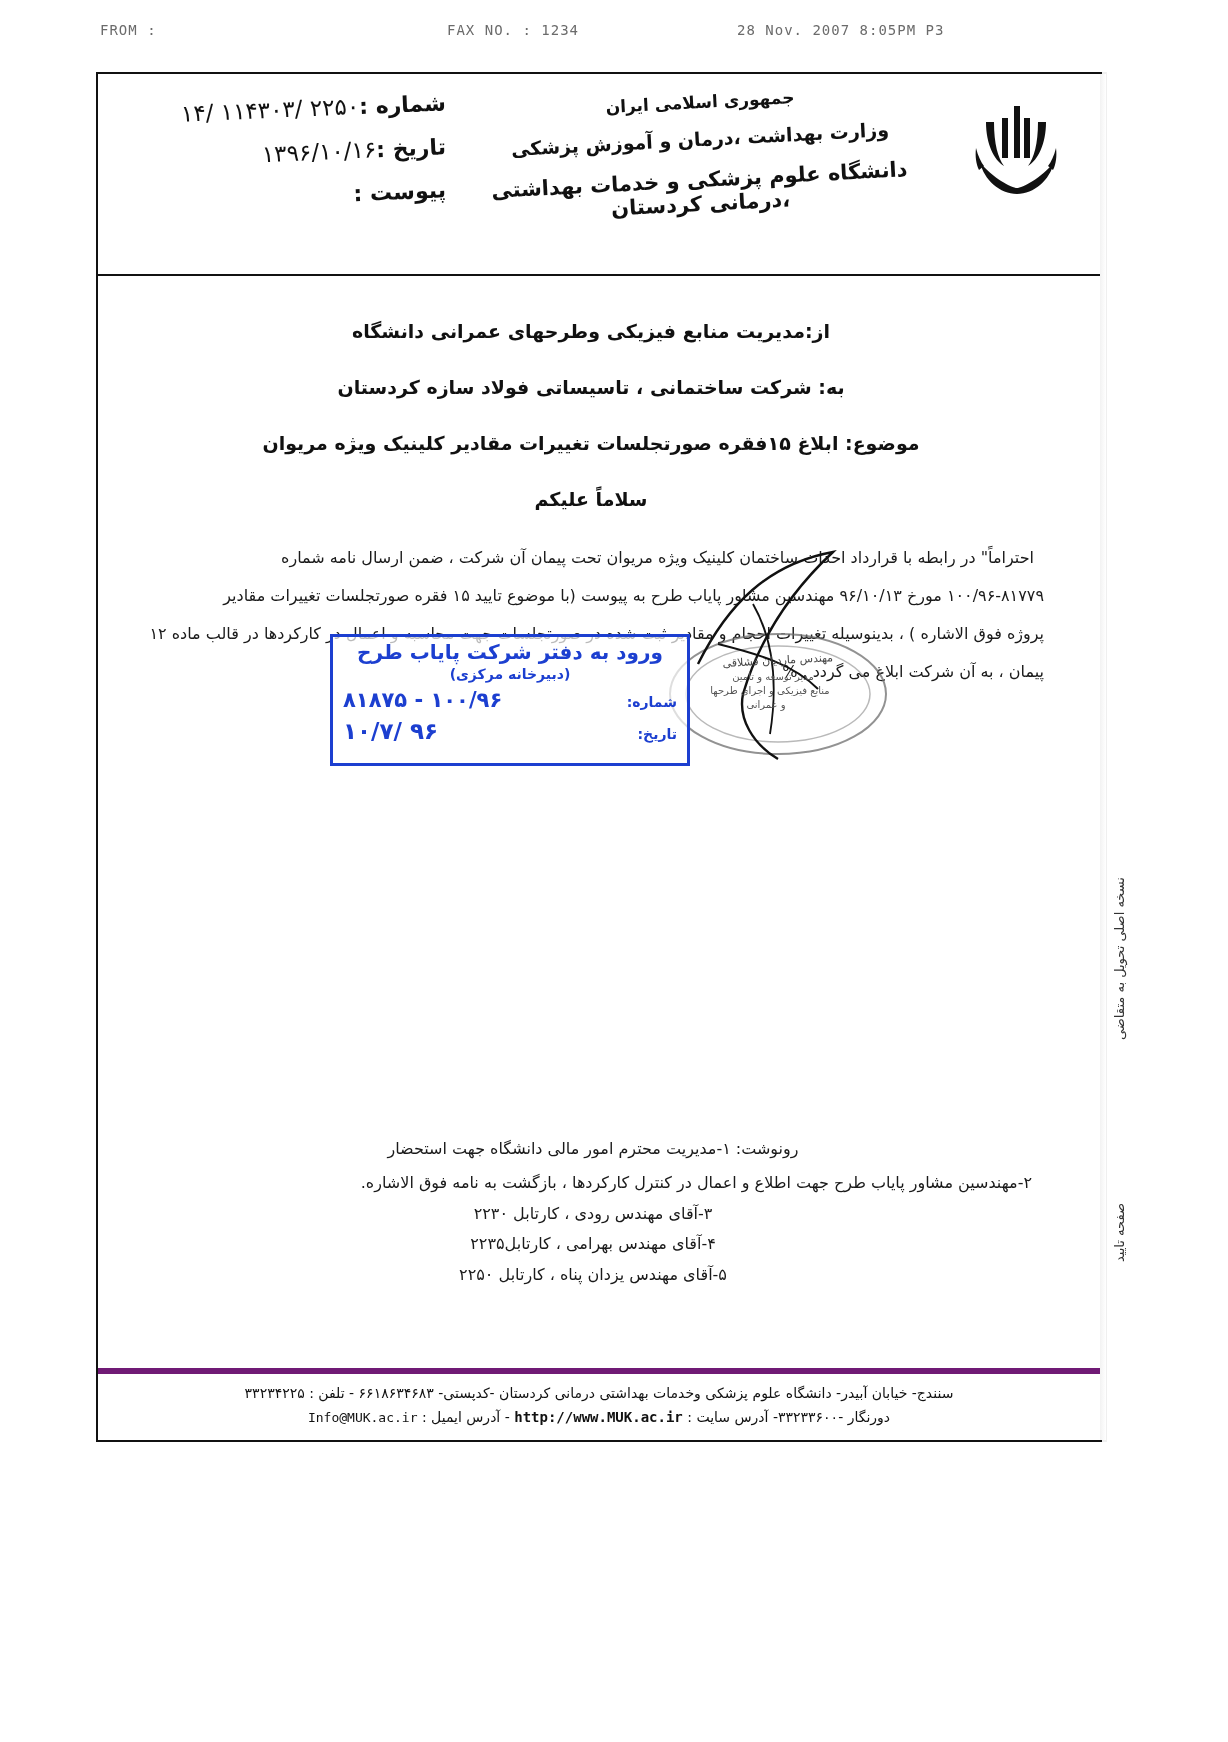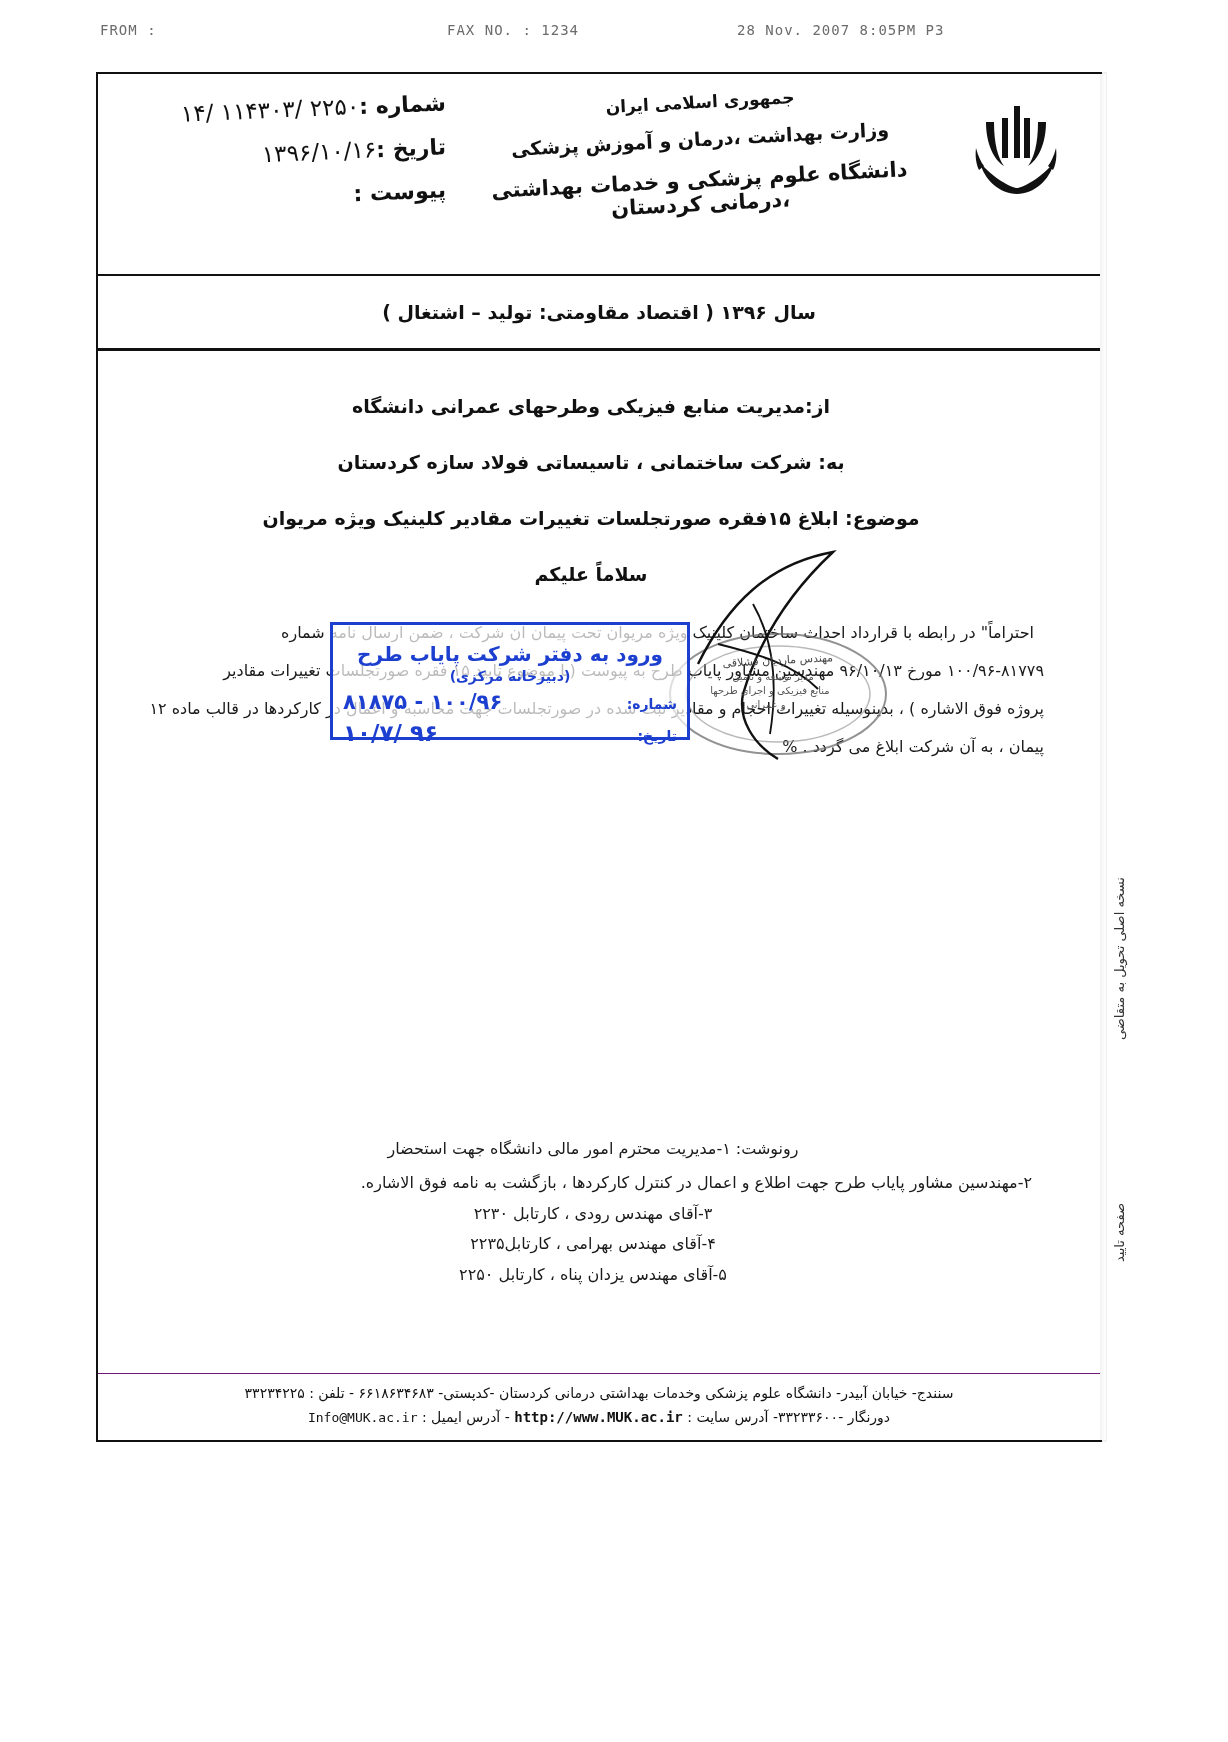--- a/index.html
+++ b/index.html
@@ -85,23 +85,23 @@
     font-size:19px;font-weight:bold;color:#111;margin-bottom:32px;
     text-align:center;
   }
   .para{
     font-size:16px;line-height:2.0;color:#1a1a1a;text-align:justify;
     margin:0 0 6px 0;
   }
   .para.p1{padding:0 10px;}
   
   .stamp{
-    position:absolute;left:232px;top:548px;width:360px;height:118px;
+    position:absolute;left:232px;top:560px;width:360px;height:132px;
     border:3px solid #1c3fd0;color:#1c3fd0;
-    font-weight:bold;direction:rtl;box-sizing:border-box;padding:17px 10px;
+    font-weight:bold;direction:rtl;box-sizing:border-box;padding:3px 10px;
     background:rgba(255,255,255,0.7);
   }
   .stamp-title{font-size:20px;text-align:center;}
   .stamp-sub{font-size:14px;text-align:center;margin-top:2px;}
   .stamp-row{display:flex;justify-content:space-between;align-items:baseline;margin-top:6px;}
   .stamp-key{font-size:14px;}
   .stamp-val{font-size:21px;letter-spacing:2px;}
   .stamp-row.second .stamp-val{font-size:23px;}
 
   
@@ -115,21 +115,21 @@
     position:absolute;right:68px;left:56px;top:1060px;
     font-size:16px;color:#1a1a1a;line-height:1.9;text-align:right;
   }
   .copies .c1{text-align:center;margin-bottom:4px;}
   .copies .c2{text-align:right;}
   .copies .c3,.copies .c4,.copies .c5,.copies .c6{text-align:center;}
 
   
   .footer{
     position:absolute;left:0;right:0;bottom:10px;
-    border-top:1px solid #701a75;padding-top:8px;
+    border-top:6px solid #701a75;padding-top:8px;
     text-align:center;font-size:14px;color:#111;line-height:1.7;
   }
   .footer .email{font-family:"DejaVu Sans Mono", monospace;font-size:13px;}
   .footer .url{font-family:"DejaVu Sans Mono", monospace;font-size:14px;font-weight:bold;}
 
   
   .side-note{
     position:absolute;left:1112px;top:1040px;
     transform:rotate(-90deg);transform-origin:left top;
     font-size:13px;color:#333;white-space:nowrap;direction:rtl;
@@ -190,21 +190,20 @@
         <span class="meta-label">تاریخ :</span>
         <span class="meta-val">۱۳۹۶/۱۰/۱۶</span>
       </div>
       <div class="meta-row r3">
         <span class="meta-label">پیوست :</span>
         <span class="meta-val"></span>
       </div>
     </div>
   </div>
 
-  <div class="slogan">سال ۱۳۹۶ ( اقتصاد مقاومتی: تولید – اشتغال )</div>
 
   <div class="body">
     <div class="field">از:مدیریت منابع فیزیکی وطرحهای عمرانی دانشگاه</div>
     <div class="field">به: شرکت ساختمانی ، تاسیساتی فولاد سازه کردستان</div>
     <div class="field">موضوع:  ابلاغ ۱۵فقره صورتجلسات تغییرات مقادیر کلینیک ویژه مریوان</div>
     <div class="greeting">سلاماً علیکم</div>
 
     <p class="para p1">احتراماً" در رابطه با قرارداد احداث ساختمان کلینیک ویژه مریوان تحت پیمان آن شرکت ، ضمن ارسال نامه شماره</p>
     <p class="para">۱۰۰/۹۶-۸۱۷۷۹ مورخ ۹۶/۱۰/۱۳ مهندسین مشاور پایاب طرح به پیوست (با موضوع تایید ۱۵ فقره صورتجلسات تغییرات مقادیر</p>
     <p class="para">پروژه فوق الاشاره ) ، بدینوسیله تغییرات احجام و مقادیر ثبت شده در صورتجلسات جهت محاسبه و اعمال در کارکردها در قالب ماده ۱۲</p>

